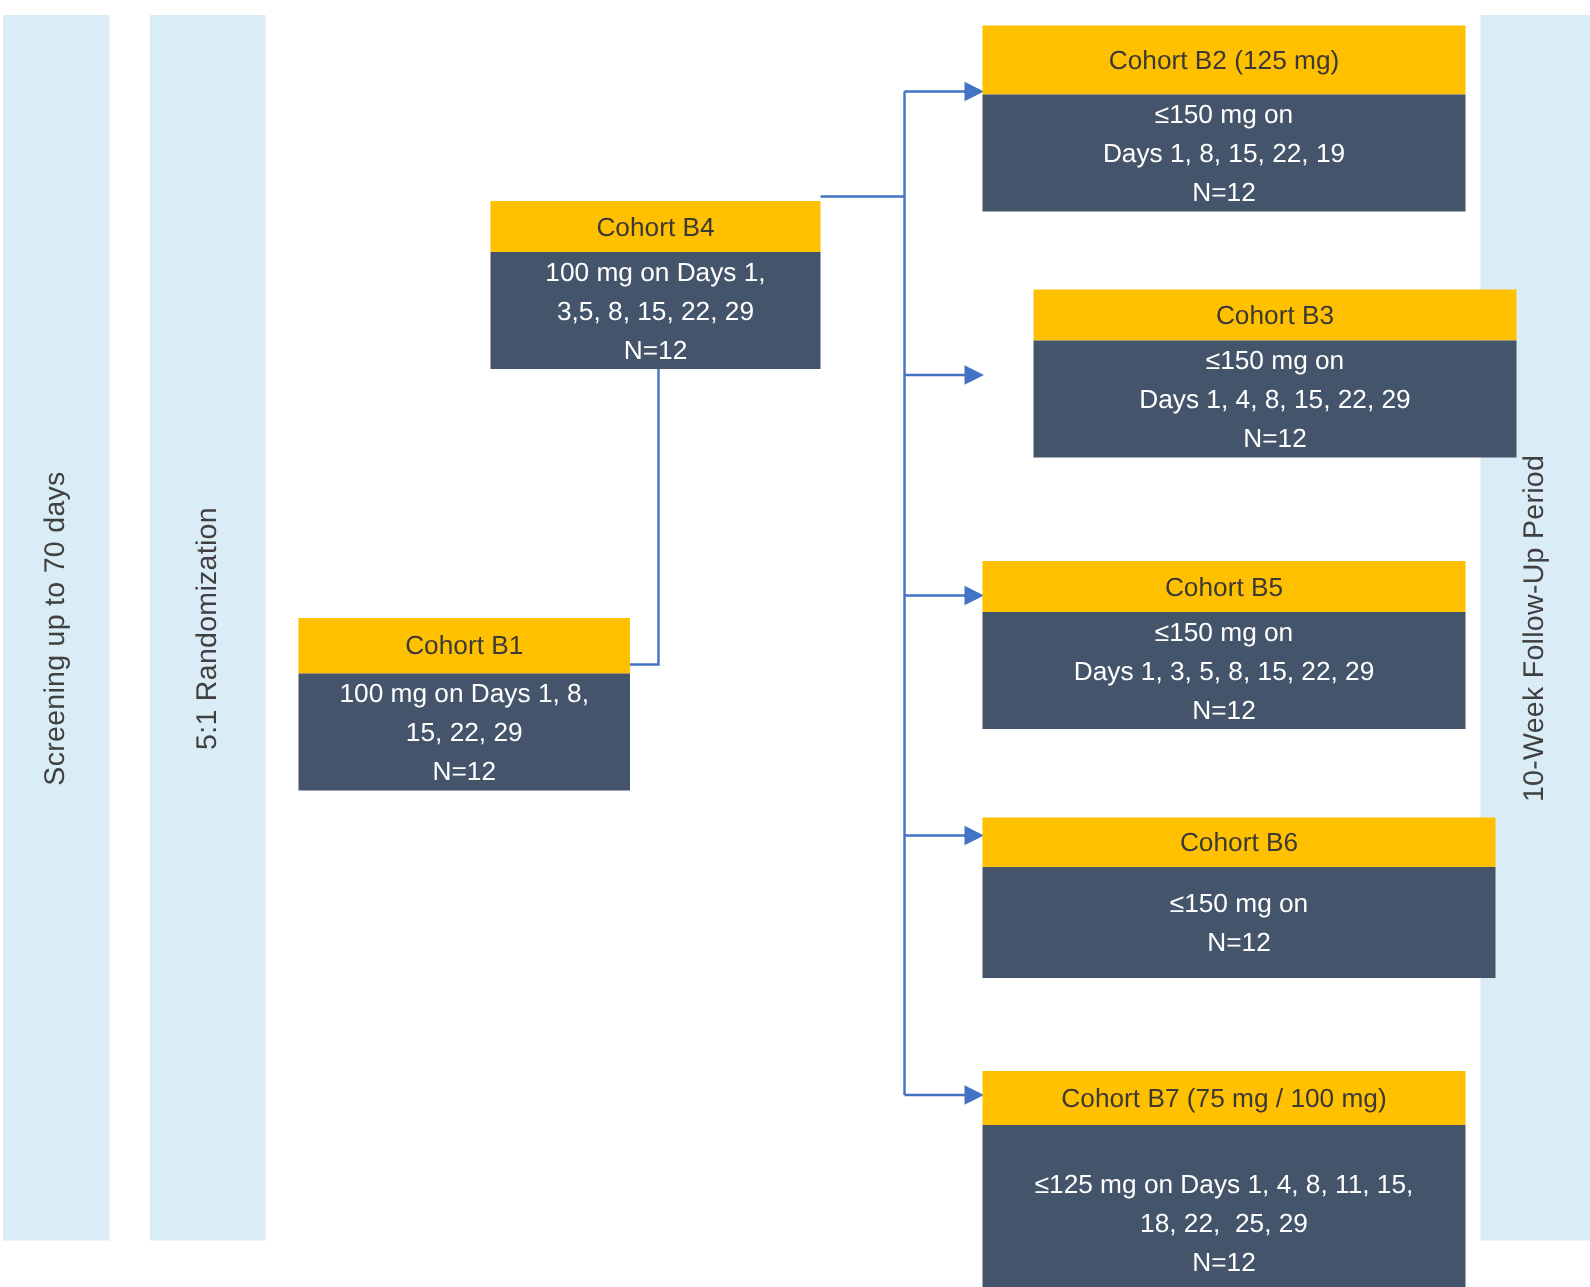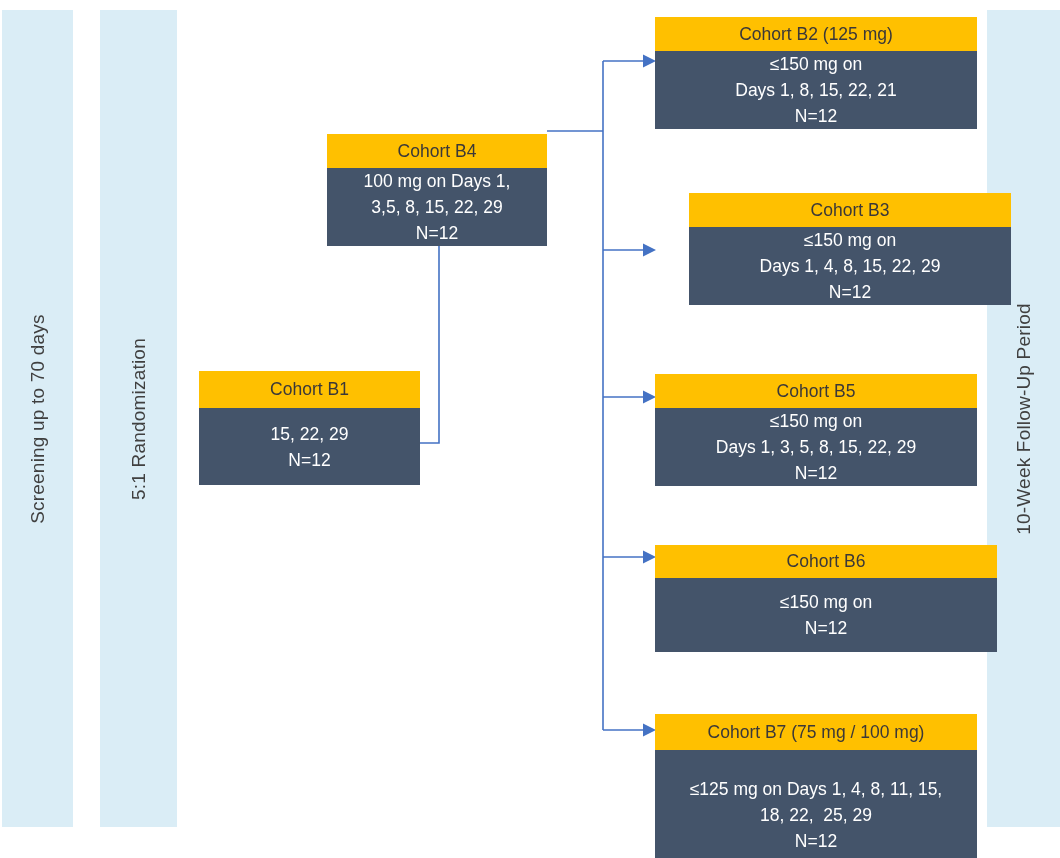--- a/index.html
+++ b/index.html
@@ -65,41 +65,42 @@
 
       <polygon points="656,61 643,54.5 643,67.5"></polygon>
       <polygon points="656,250 643,243.5 643,256.5"></polygon>
       <polygon points="656,397 643,390.5 643,403.5"></polygon>
       <polygon points="656,557 643,550.5 643,563.5"></polygon>
       <polygon points="656,730 643,723.5 643,736.5"></polygon>
     </g>
   </svg>
 
   <div class="cohort" style="left:199px;top:371px;width:221px;height:114px;">
-    <div class="hdr" style="height:37px;">Cohort B1</div>
+    <div class="hdr" style="height:37px;margin-top:41px;">Cohort B1</div>
     <div class="body">
+      <div>100 mg on Days 1, 8,</div>
       <div>15, 22, 29</div>
       <div>N=12</div>
     </div>
   </div>
 
   <div class="cohort" style="left:327px;top:94px;width:220px;height:111px;">
     <div class="hdr" style="height:34px;margin-top:40px;">Cohort B4</div>
     <div class="body">
       <div>100 mg on Days 1,</div>
       <div>3,5, 8, 15, 22, 29</div>
       <div>N=12</div>
     </div>
   </div>
 
   <div class="cohort" style="left:655px;top:17px;width:322px;height:111px;">
-    <div class="hdr" style="height:34px;">Cohort B2 (125 mg)</div>
+    <div class="hdr" style="height:46px;">Cohort B2 (125 mg)</div>
     <div class="body">
       <div>≤150 mg on</div>
-      <div>Days 1, 8, 15, 22, 21</div>
+      <div>Days 1, 8, 15, 22, 19</div>
       <div>N=12</div>
     </div>
   </div>
 
   <div class="cohort" style="left:689px;top:193px;width:322px;height:109px;">
     <div class="hdr" style="height:34px;">Cohort B3</div>
     <div class="body">
       <div>≤150 mg on</div>
       <div>Days 1, 4, 8, 15, 22, 29</div>
       <div>N=12</div>

